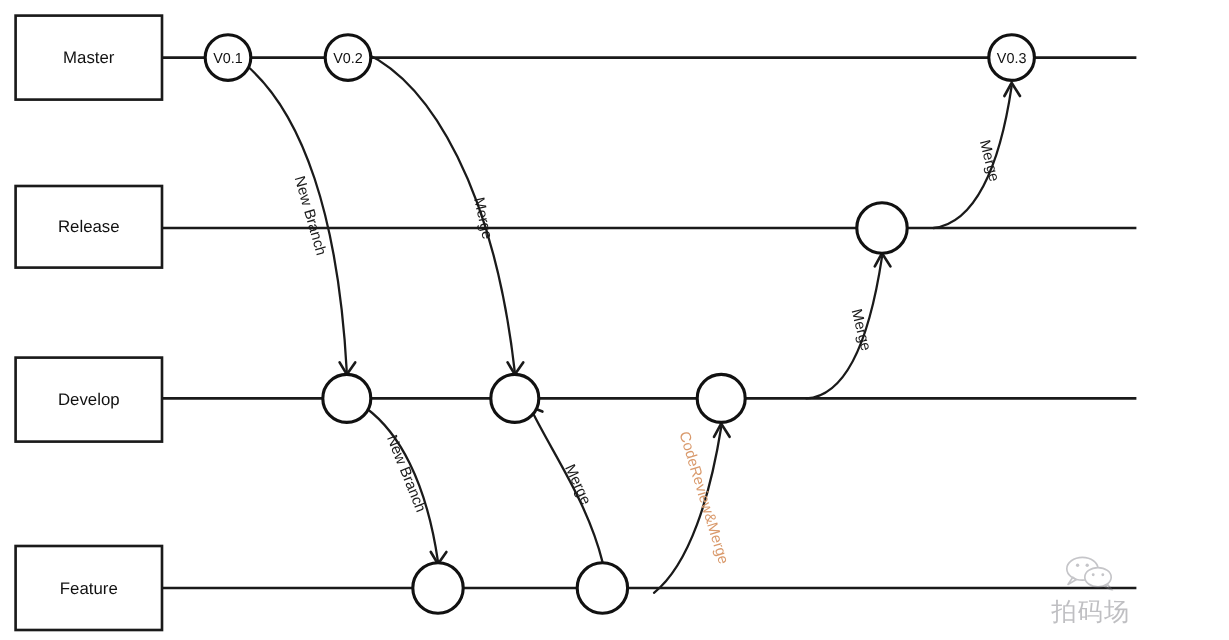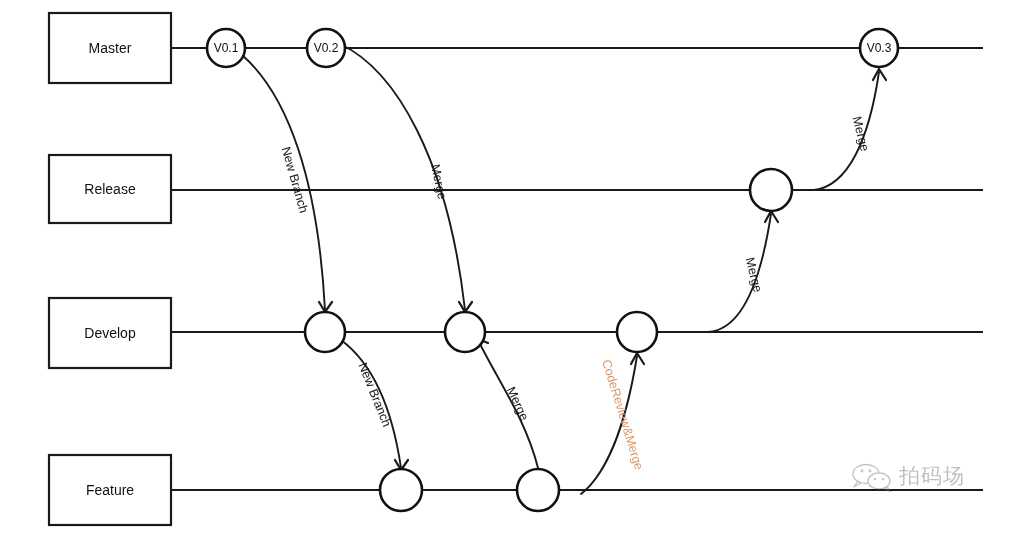--- a/index.html
+++ b/index.html
@@ -9,21 +9,20 @@
   }
   body {
     font-family: "Liberation Sans", sans-serif;
   }
   #canvas-wrap {
     position: relative;
     width: 947px;
     height: 533px;
     background: #ffffff;
     overflow: hidden;
-    margin-left: 36px;
   }
   svg#git-flow {
     display: block;
     width: 1024px;
     height: 533px;
   }
   .lane-box rect {
     fill: #ffffff;
     stroke: #1a1a1a;
     stroke-width: 2.2;
@@ -79,26 +78,28 @@
     text-anchor: middle;
     dominant-baseline: middle;
     white-space: pre;
   }
   .edge-label.orange {
     fill: #d9996b;
     font-size: 12.5px;
   }
   .watermark {
     position: absolute;
-    right: 18px;
+    right: 5px;
     top: 462px;
     display: flex;
+    align-items: center;
     gap: 4px;
     opacity: 0.38;
     pointer-events: none;
+    flex-direction: column;
   }
   .watermark .wm-text {
     font-family: "DejaVu Sans", sans-serif;
     font-size: 21px;
     color: #5a5a62;
     letter-spacing: 1px;
   }
   .watermark svg { display: block; }
 </style>
 </head>

